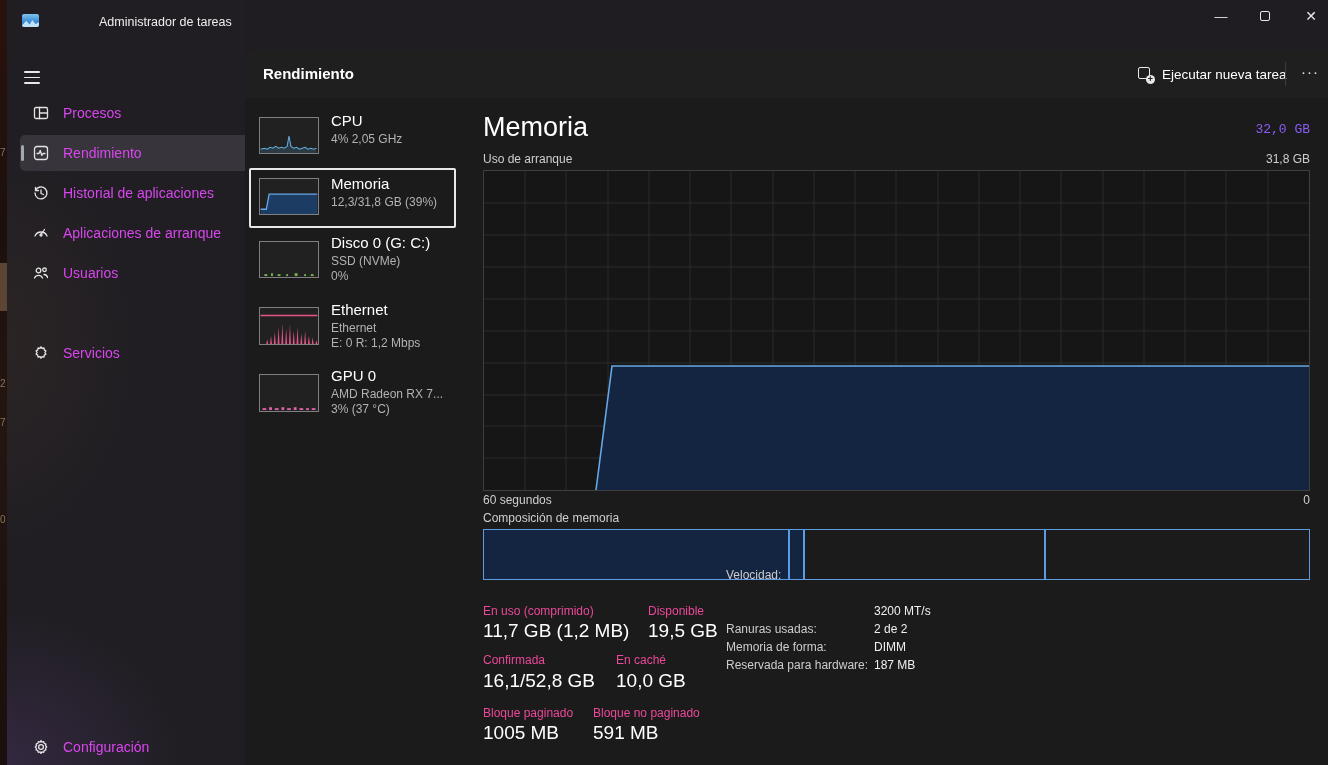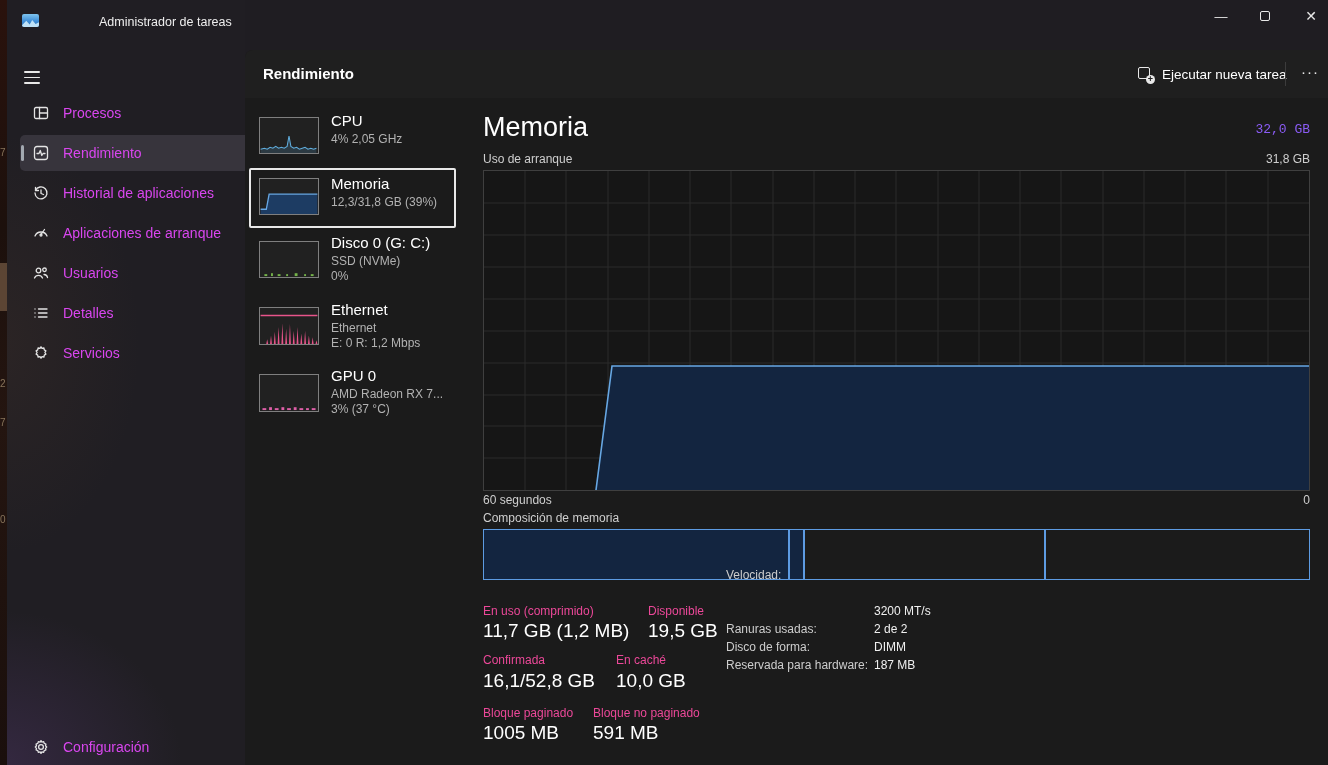--- a/index.html
+++ b/index.html
@@ -177,34 +177,20 @@
     <span class="ico">
       <svg class="line-ic" width="16" height="16" viewBox="0 0 16 16">
           <path d="M2 11 A6.5 6.5 0 0 1 14 11"></path>
           <line x1="8" y1="9.5" x2="11.5" y2="4.5"></line>
           <circle cx="8" cy="10" r="1"></circle>
         </svg>
     </span>
     <span class="lab">Aplicaciones de arranque</span>
   </div>
 
-  <div class="side-item" style="top:295px">
-
-    <span class="ico">
-      <svg class="line-ic" width="16" height="16" viewBox="0 0 16 16">
-          <line x1="2" y1="4" x2="2.01" y2="4"></line>
-          <line x1="2" y1="8" x2="2.01" y2="8"></line>
-          <line x1="2" y1="12" x2="2.01" y2="12"></line>
-          <line x1="5.5" y1="4" x2="14" y2="4"></line>
-          <line x1="5.5" y1="8" x2="14" y2="8"></line>
-          <line x1="5.5" y1="12" x2="14" y2="12"></line>
-        </svg>
-    </span>
-    <span class="lab">Detalles</span>
-  </div>
 
   <div class="side-item" style="top:335px">
 
     <span class="ico">
       <svg class="line-ic" width="16" height="16" viewBox="0 0 16 16">
           <path d="M8 1.8 l1 1.6 1.9-.4 .4 1.9 1.6 1 -1 1.6 1 1.6 -1.6 1 -.4 1.9 -1.9-.4 -1 1.6 -1-1.6 -1.9.4 -.4-1.9 -1.6-1 1-1.6 -1-1.6 1.6-1 .4-1.9 1.9.4 z"></path>
         </svg>
     </span>
     <span class="lab">Servicios</span>
   </div>
@@ -377,18 +363,18 @@
 
   <div class="stat-lab" style="left:483px; top:706px">Bloque paginado</div>
   <div class="stat-val" style="left:483px; top:722px">1005 MB</div>
   <div class="stat-lab" style="left:593px; top:706px">Bloque no paginado</div>
   <div class="stat-val" style="left:593px; top:722px">591 MB</div>
 
   <div class="det-lab" style="left:726px; top:568px">Velocidad:</div>
   <div class="det-val" style="left:874px; top:604px">3200 MT/s</div>
   <div class="det-lab" style="left:726px; top:622px">Ranuras usadas:</div>
   <div class="det-val" style="left:874px; top:622px">2 de 2</div>
-  <div class="det-lab" style="left:726px; top:640px">Disco de forma:</div>
+  <div class="det-lab" style="left:726px; top:640px">Memoria de forma:</div>
   <div class="det-val" style="left:874px; top:640px">DIMM</div>
   <div class="det-lab" style="left:726px; top:658px">Reservada para hardware:</div>
   <div class="det-val" style="left:874px; top:658px">187 MB</div>
 
 </div>
 
 </body></html>

